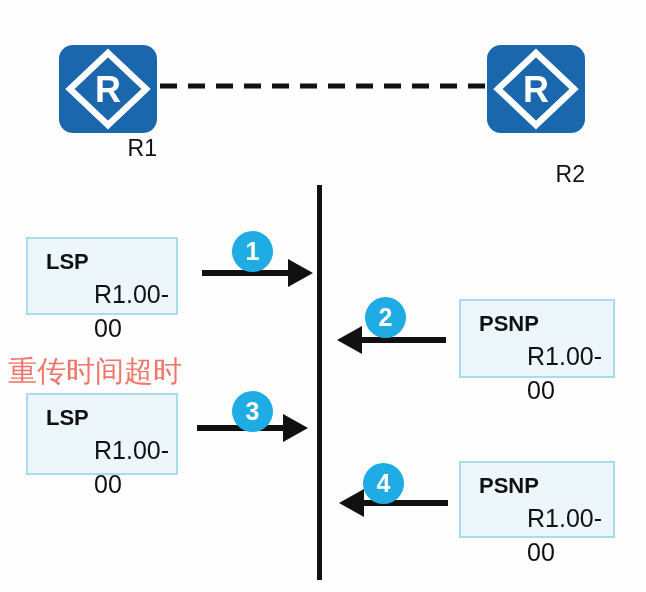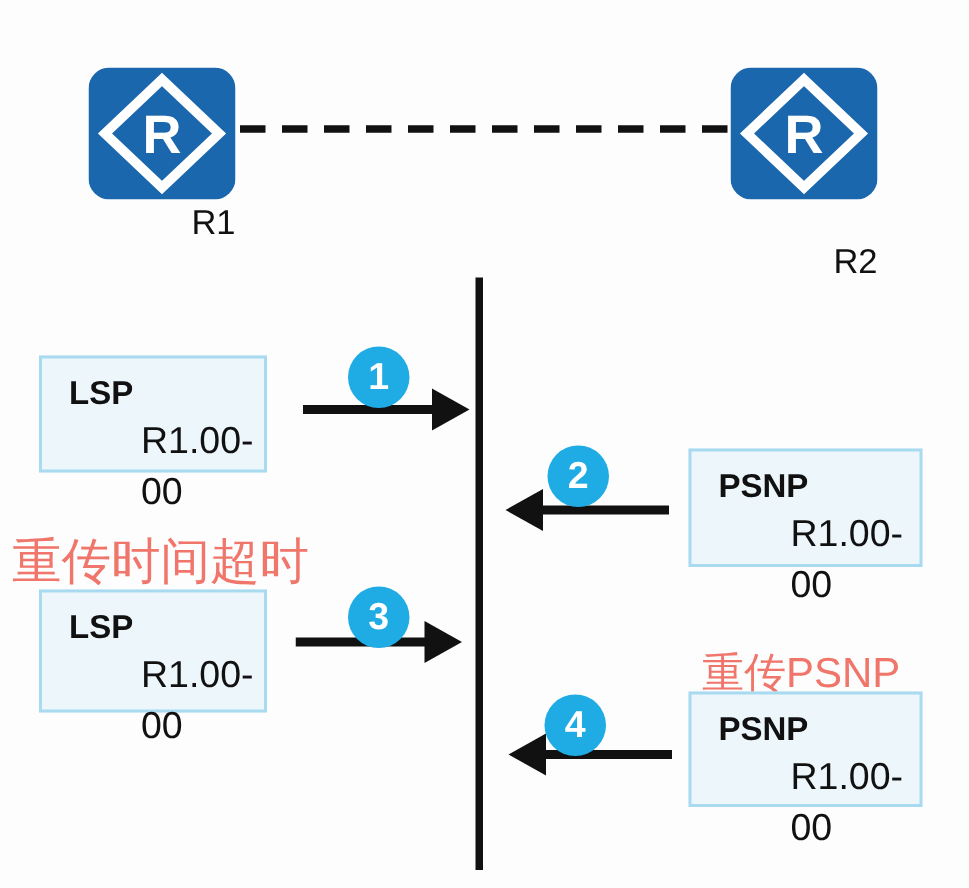--- a/index.html
+++ b/index.html
@@ -42,21 +42,21 @@
   }
   .msg-title { font-weight:700; font-size:22px; line-height:30px; color:var(--text_black,#111); }
   .msg-sub   { font-size:25px; line-height:34px; color:var(--text_black,#111);margin-left:48px; }
   #msgbox-1 { left:26px;  top:237px; width:152px; height:78px; }
   #msgbox-2 { left:459px; top:299px; width:156px; height:79px; }
   #msgbox-3 { left:26px;  top:393px; width:152px; height:82px; }
   #msgbox-4 { left:459px; top:461px; width:156px; height:77px; }
 
   
   .annotation { position:absolute; color:var(--annotation_red,#f0756a); white-space:nowrap; z-index:1; }
-  #annotation-1 { left:8px;   top:352px; font-size:33px; }
+  #annotation-1 { left:8px;   top:352px; font-size:29px; }
   #annotation-2 { left:468px; top:430px; font-size:28px; }
 
   
   .step-badge {
     position:absolute; width:41px; height:41px; border-radius:50%;
     background:var(--badge_cyan,#1fabe4); color:#fff;
     font-size:25px; font-weight:700;
     display:flex; align-items:center; justify-content:center;
     z-index:3;
   }
@@ -123,21 +123,20 @@
   <div id="msgbox-3" class="msgbox">
     <div class="msg-title">LSP</div>
     <div class="msg-sub">R1.00-00</div>
   </div>
   <svg id="arrow-3" class="arrow" width="112" height="32">
     <rect class="ink" x="0" y="13" width="90" height="6"></rect>
     <polygon class="ink" points="86,2 86,30 111,16"></polygon>
   </svg>
   <div id="step-3" class="step-badge">3</div>
 
-  <div id="annotation-2" class="annotation">重传PSNP</div>
 
   <div id="msgbox-4" class="msgbox">
     <div class="msg-title">PSNP</div>
     <div class="msg-sub">R1.00-00</div>
   </div>
   <svg id="arrow-4" class="arrow" width="112" height="32">
     <polygon class="ink" points="1,16 26,2 26,30"></polygon>
     <rect class="ink" x="22" y="13" width="88" height="6"></rect>
   </svg>
   <div id="step-4" class="step-badge">4</div>

